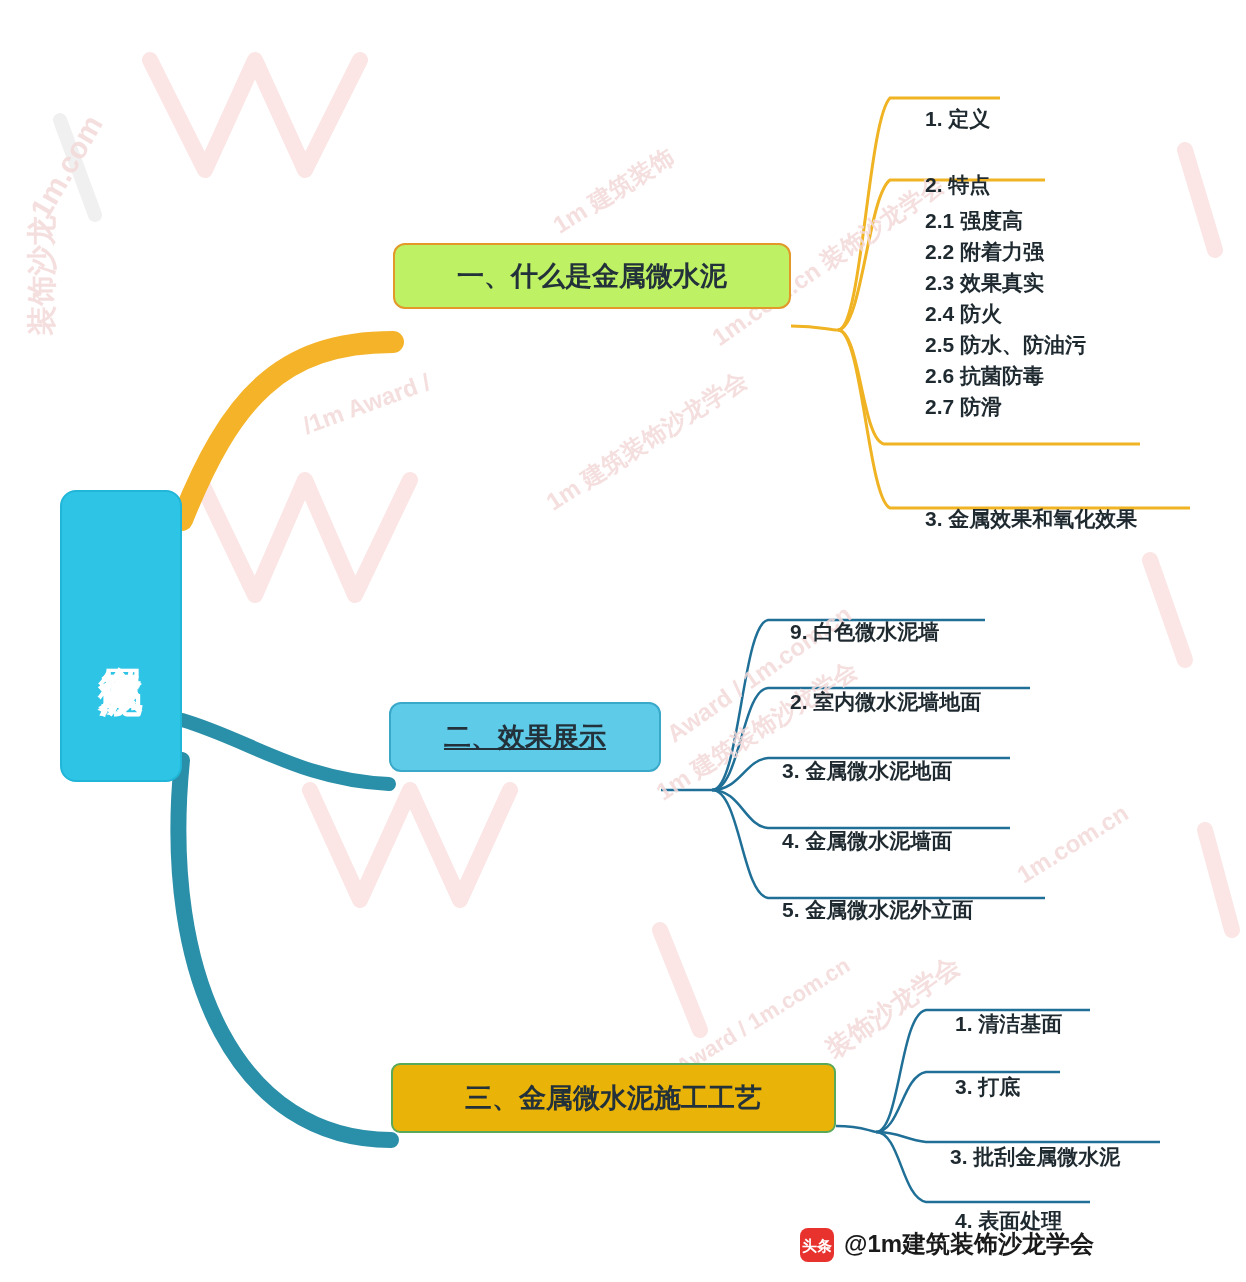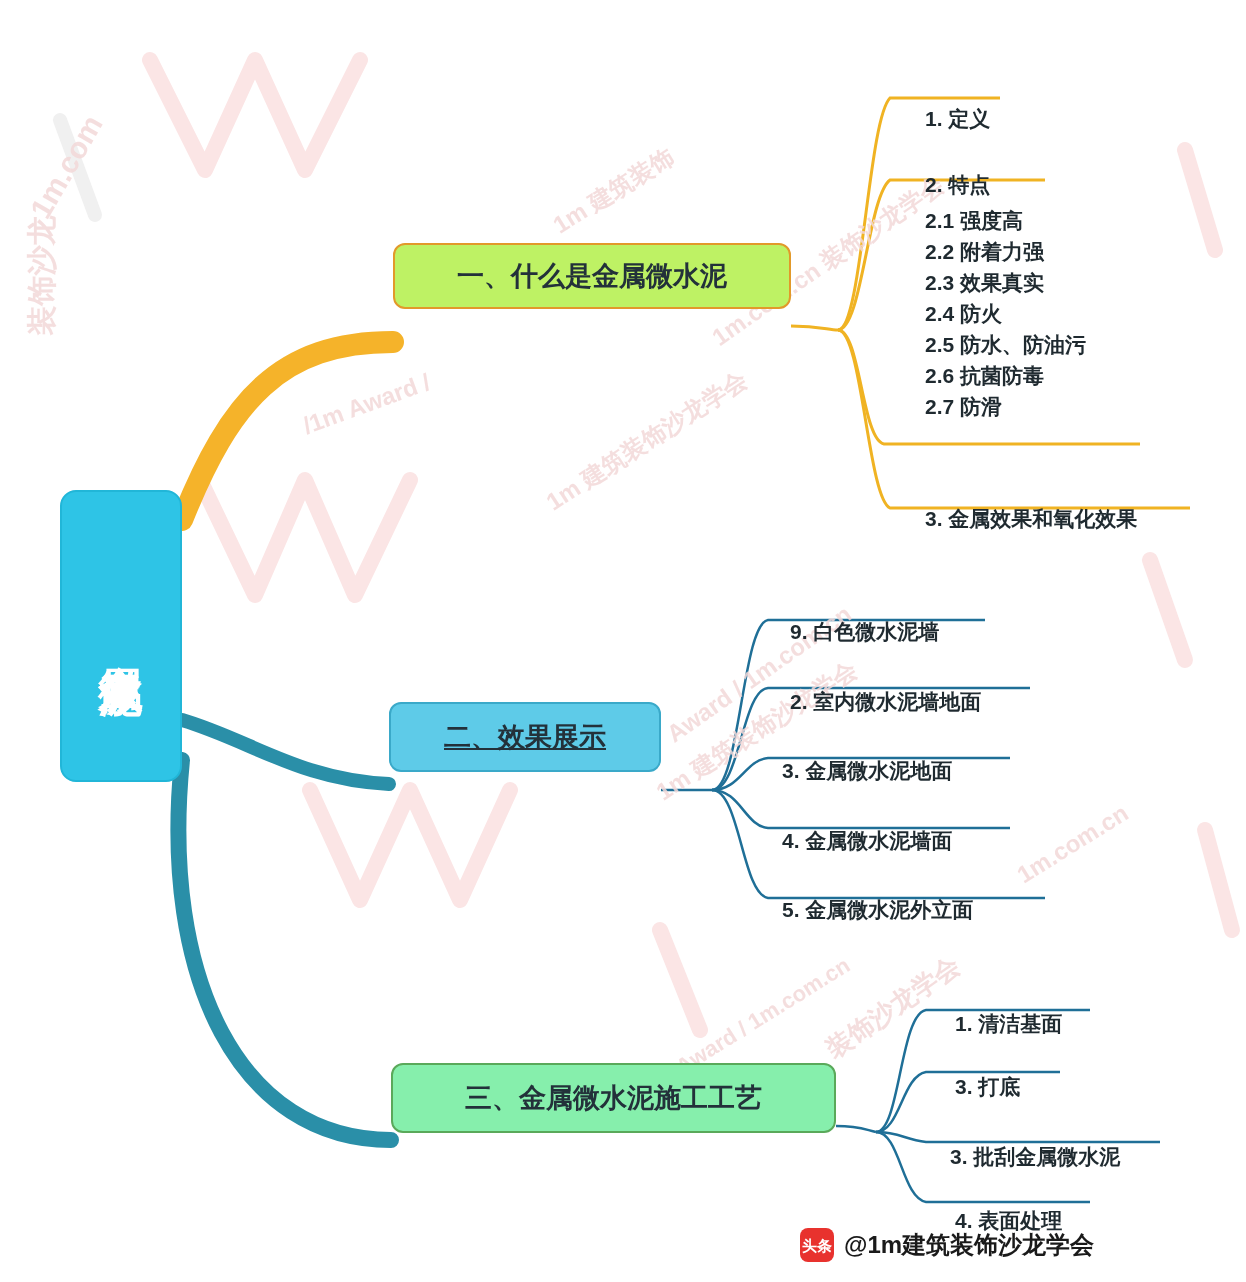--- a/index.html
+++ b/index.html
@@ -16,25 +16,25 @@
   .root{
     left:60px;top:490px;width:122px;height:292px;border-radius:16px;
     background:#2ec4e6;border:2px solid #21b6d8;color:#ffffff;
     font-size:44px;line-height:52px;letter-spacing:2px;
     writing-mode:vertical-rl;text-orientation:upright;
     display:flex;align-items:center;justify-content:center;
   }
   .branch{font-size:27px;border-width:2px;border-style:solid;padding:0 18px;}
   .b1{left:393px;top:243px;width:398px;height:66px;background:#bef264;border-color:#e2992a;}
   .b2{left:389px;top:702px;width:272px;height:70px;background:#5ecbe8;border-color:#3aa9c9;text-decoration:underline;}
-  .b3{left:391px;top:1063px;width:445px;height:70px;background:#86efac;border-color:#5aa95a;}
+  .b3{left:391px;top:1063px;width:445px;height:70px;background:#eab308;border-color:#5aa95a;border-radius:9px;}
   .leaf{position:absolute;font-size:21px;color:#1f2a30;font-weight:bold;white-space:nowrap;margin-top:35px;}
   .sublist{position:absolute;font-size:21px;font-weight:bold;color:#1f2a30;line-height:31px;}
   .sublist div{white-space:nowrap;}
-  .footer{position:absolute;left:800px;top:1228px;display:flex;align-items:center;gap:10px;}
+  .footer{position:absolute;left:800px;top:1228px;display:flex;gap:10px;}
   .footer .logo{width:34px;height:34px;border-radius:8px;background:#e8322e;color:#fff;
     font-size:15px;font-weight:bold;display:flex;align-items:center;justify-content:center;line-height:1;}
   .footer .ftext{font-size:24px;font-weight:bold;color:#1a1a1a;white-space:nowrap;}
 </style>
 </head>
 <body>
 
 <div id="canvas">
 
   <svg class="links" viewBox="0 0 1246 1282">

